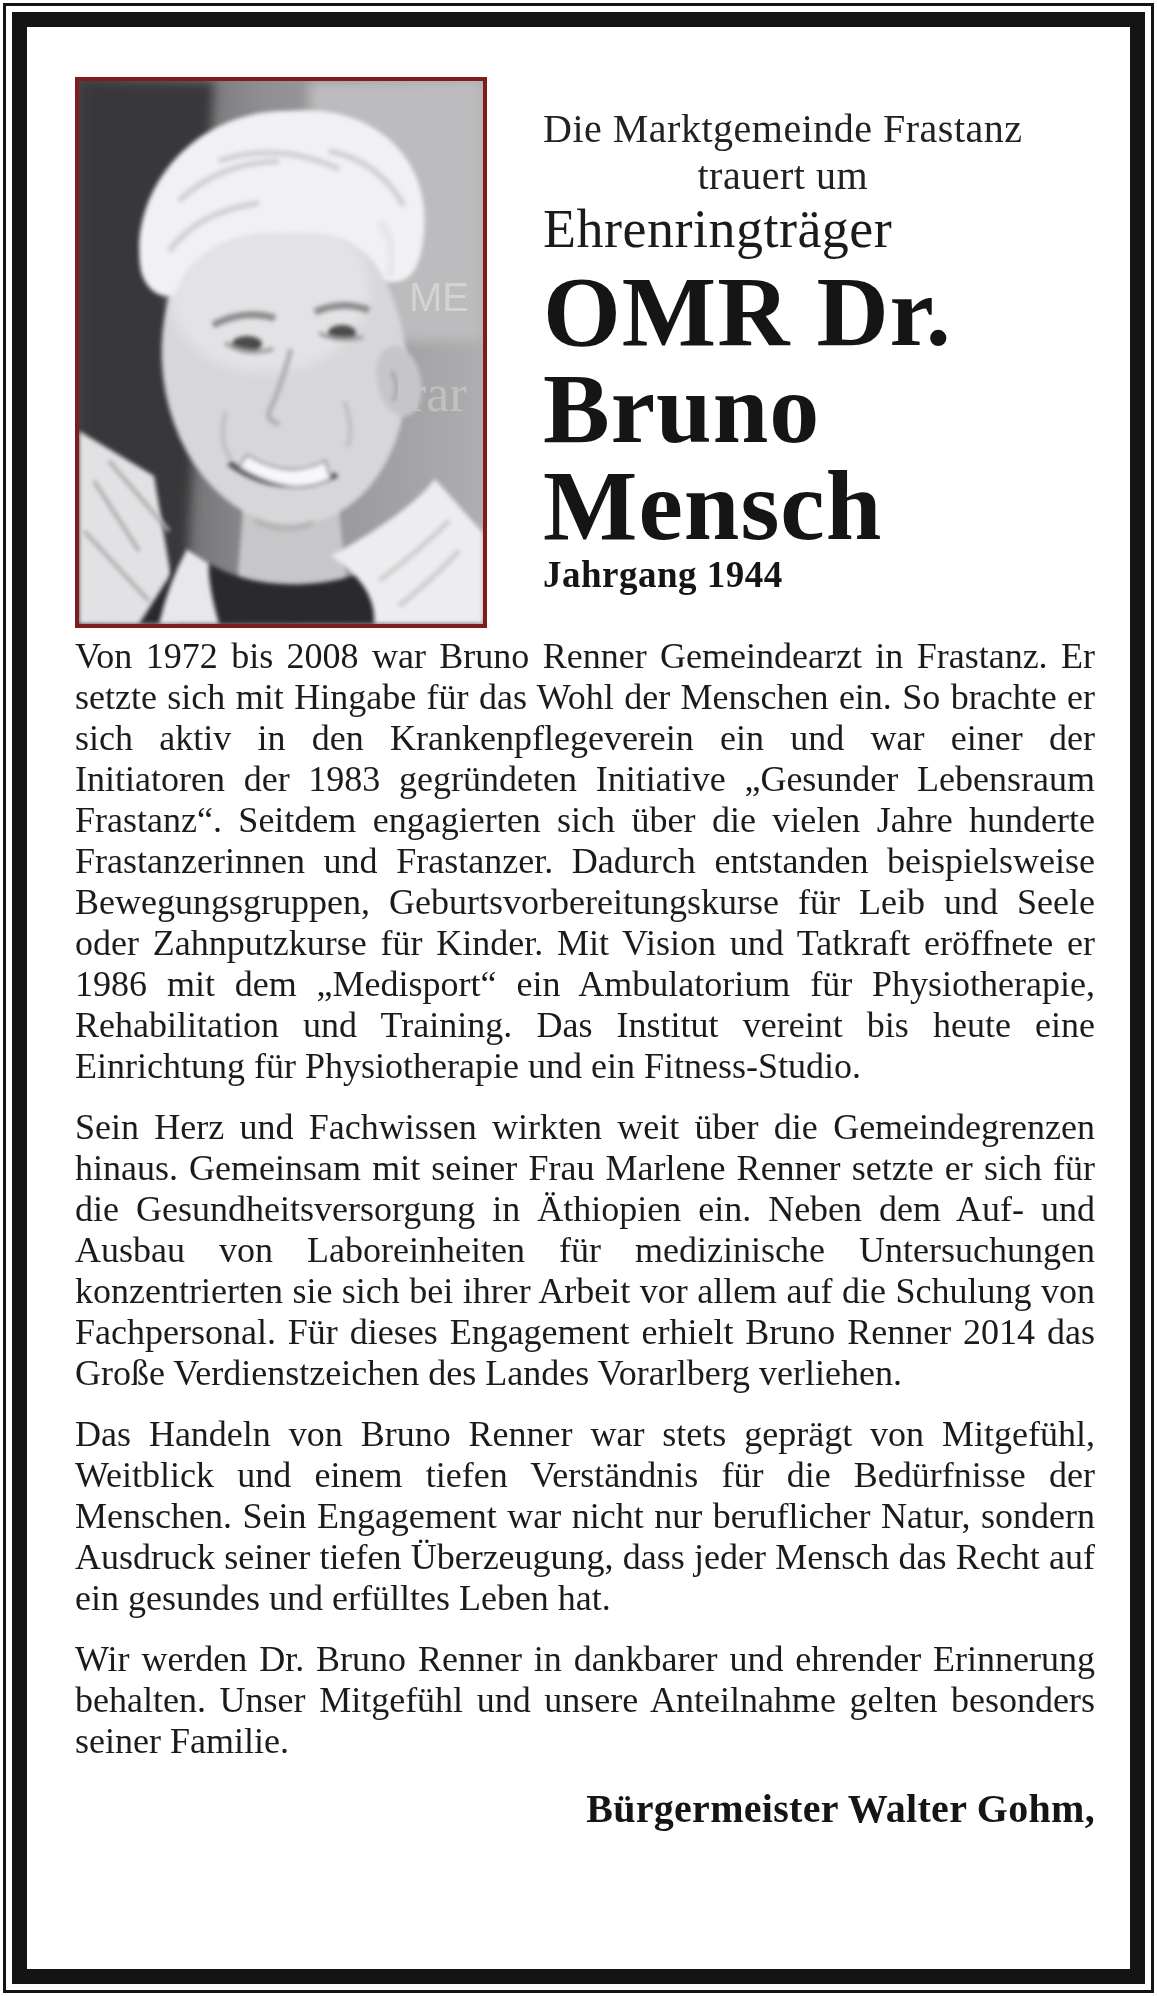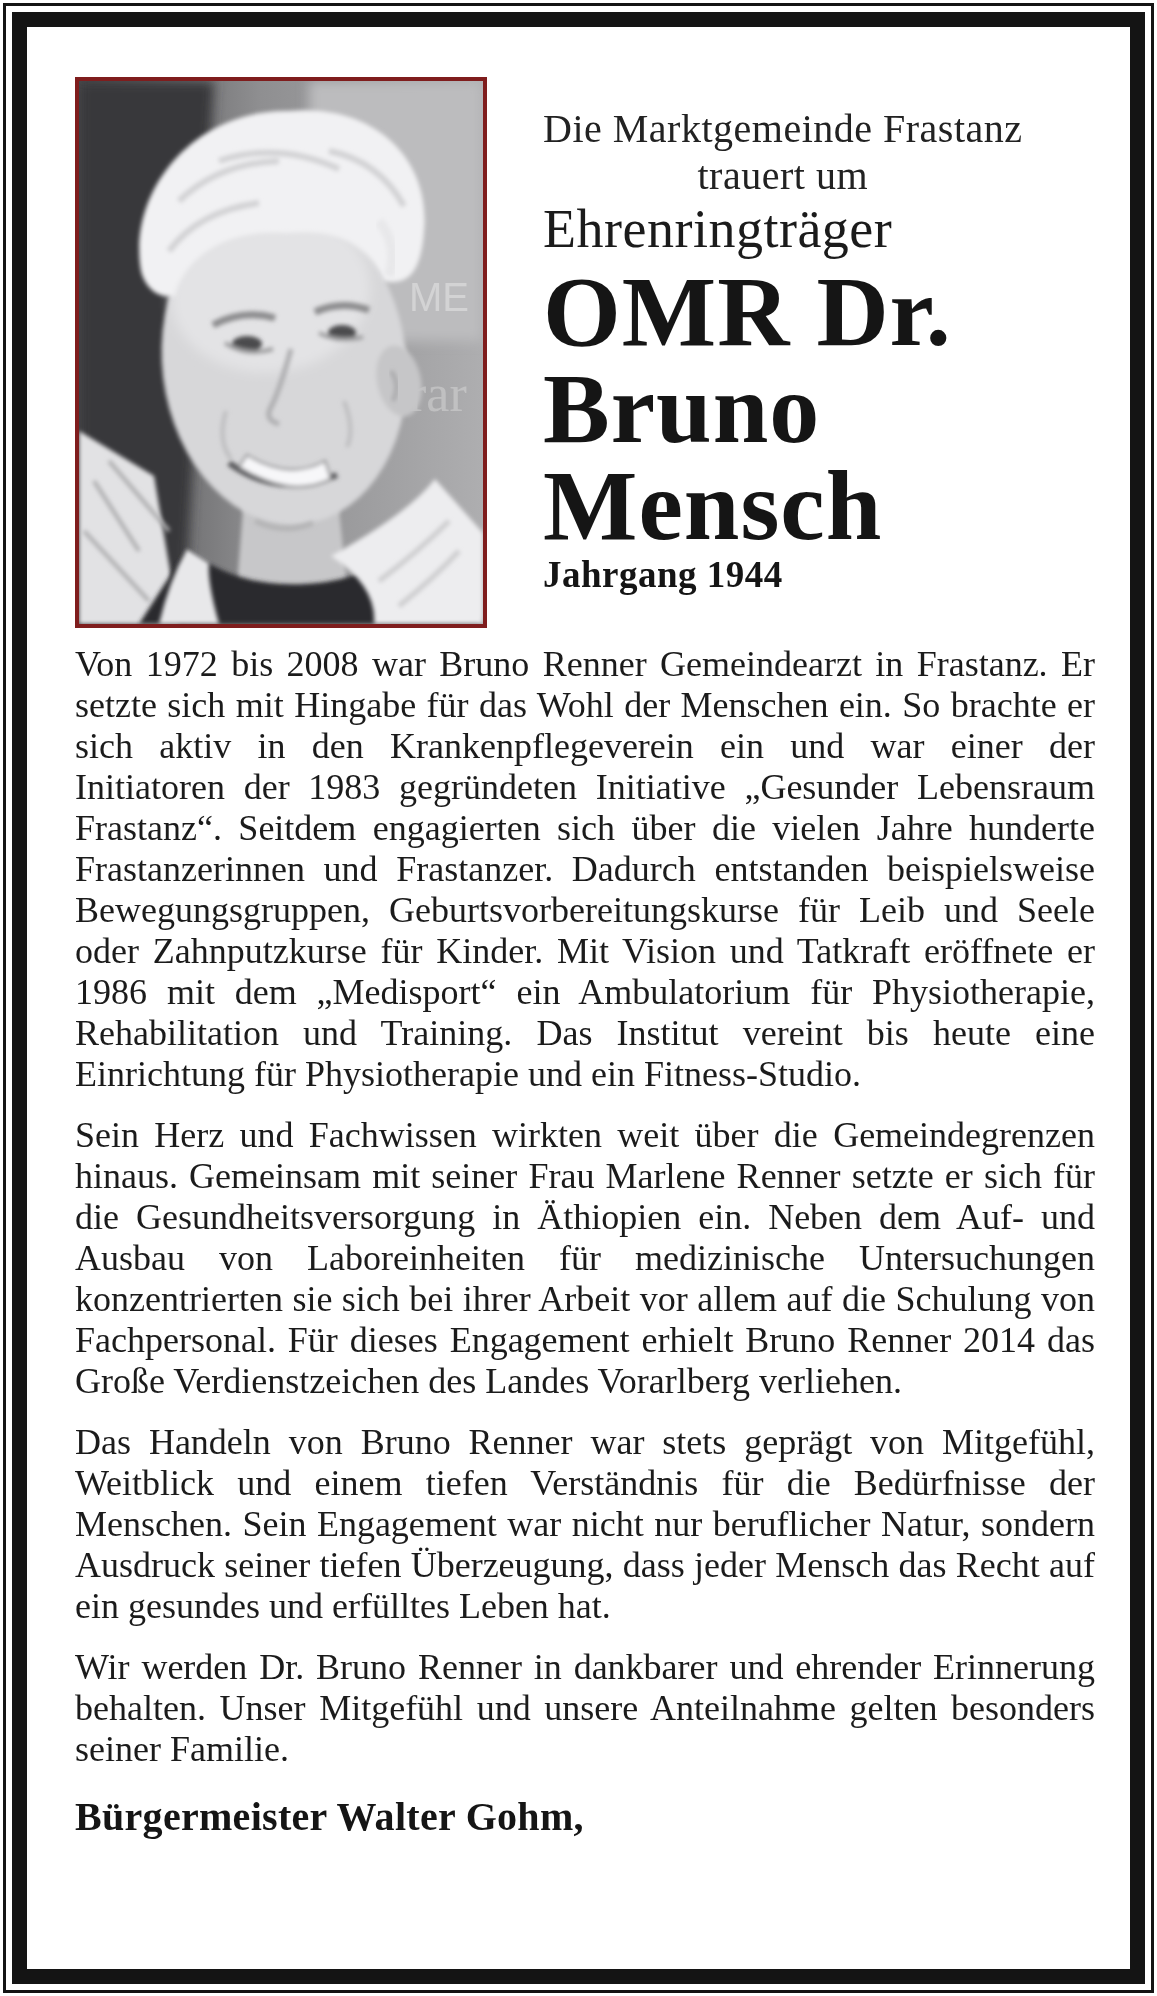--- a/index.html
+++ b/index.html
@@ -55,32 +55,32 @@
   .name-line {
     font-size: 100px; line-height: 97px; font-weight: 700;
     letter-spacing: 1px; color: #151515; white-space: nowrap;
   }
   .name-block { margin-top: 4px; }
   .birth-year {
     font-size: 37px; line-height: 42px; font-weight: 700; 
     color: #151515; letter-spacing: 0.5px;
   }
 
-  .body-text { margin-top: 16px; }
+  .body-text { margin-top: 8px; }
   .body-text p {
     margin: 0 0 20px 0;
     font-size: 36px; line-height: 41px;
     text-align: justify;
     color: #1b1b1b;
   }
   .body-text p:last-child { margin-bottom: 0; }
 
   .closing {
     margin-top: 22px;
-    text-align: left;
+    text-align: right;
     font-weight: 700;
     font-size: 40px; line-height: 50px;
     color: #151515;
     letter-spacing: 0.3px;
   }
 </style>
 </head>
 <body>
 
 <div class="page">

